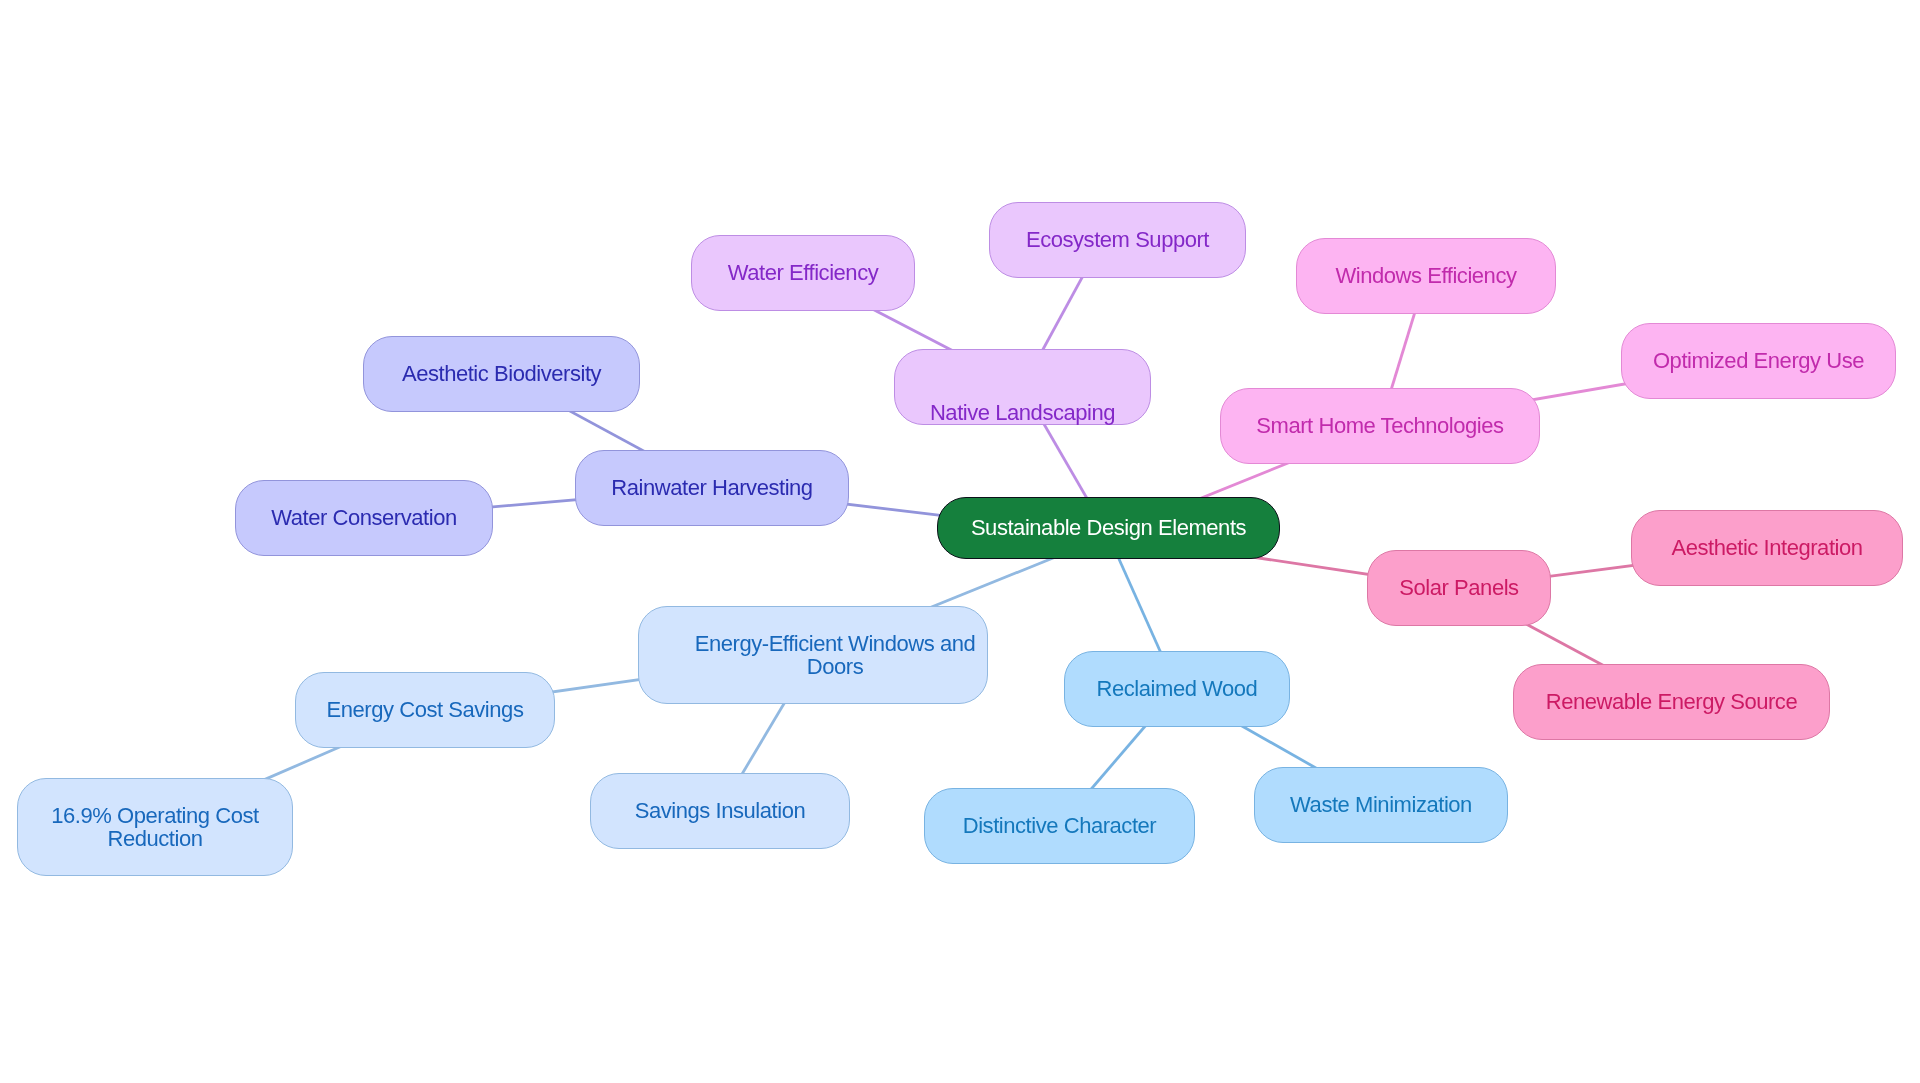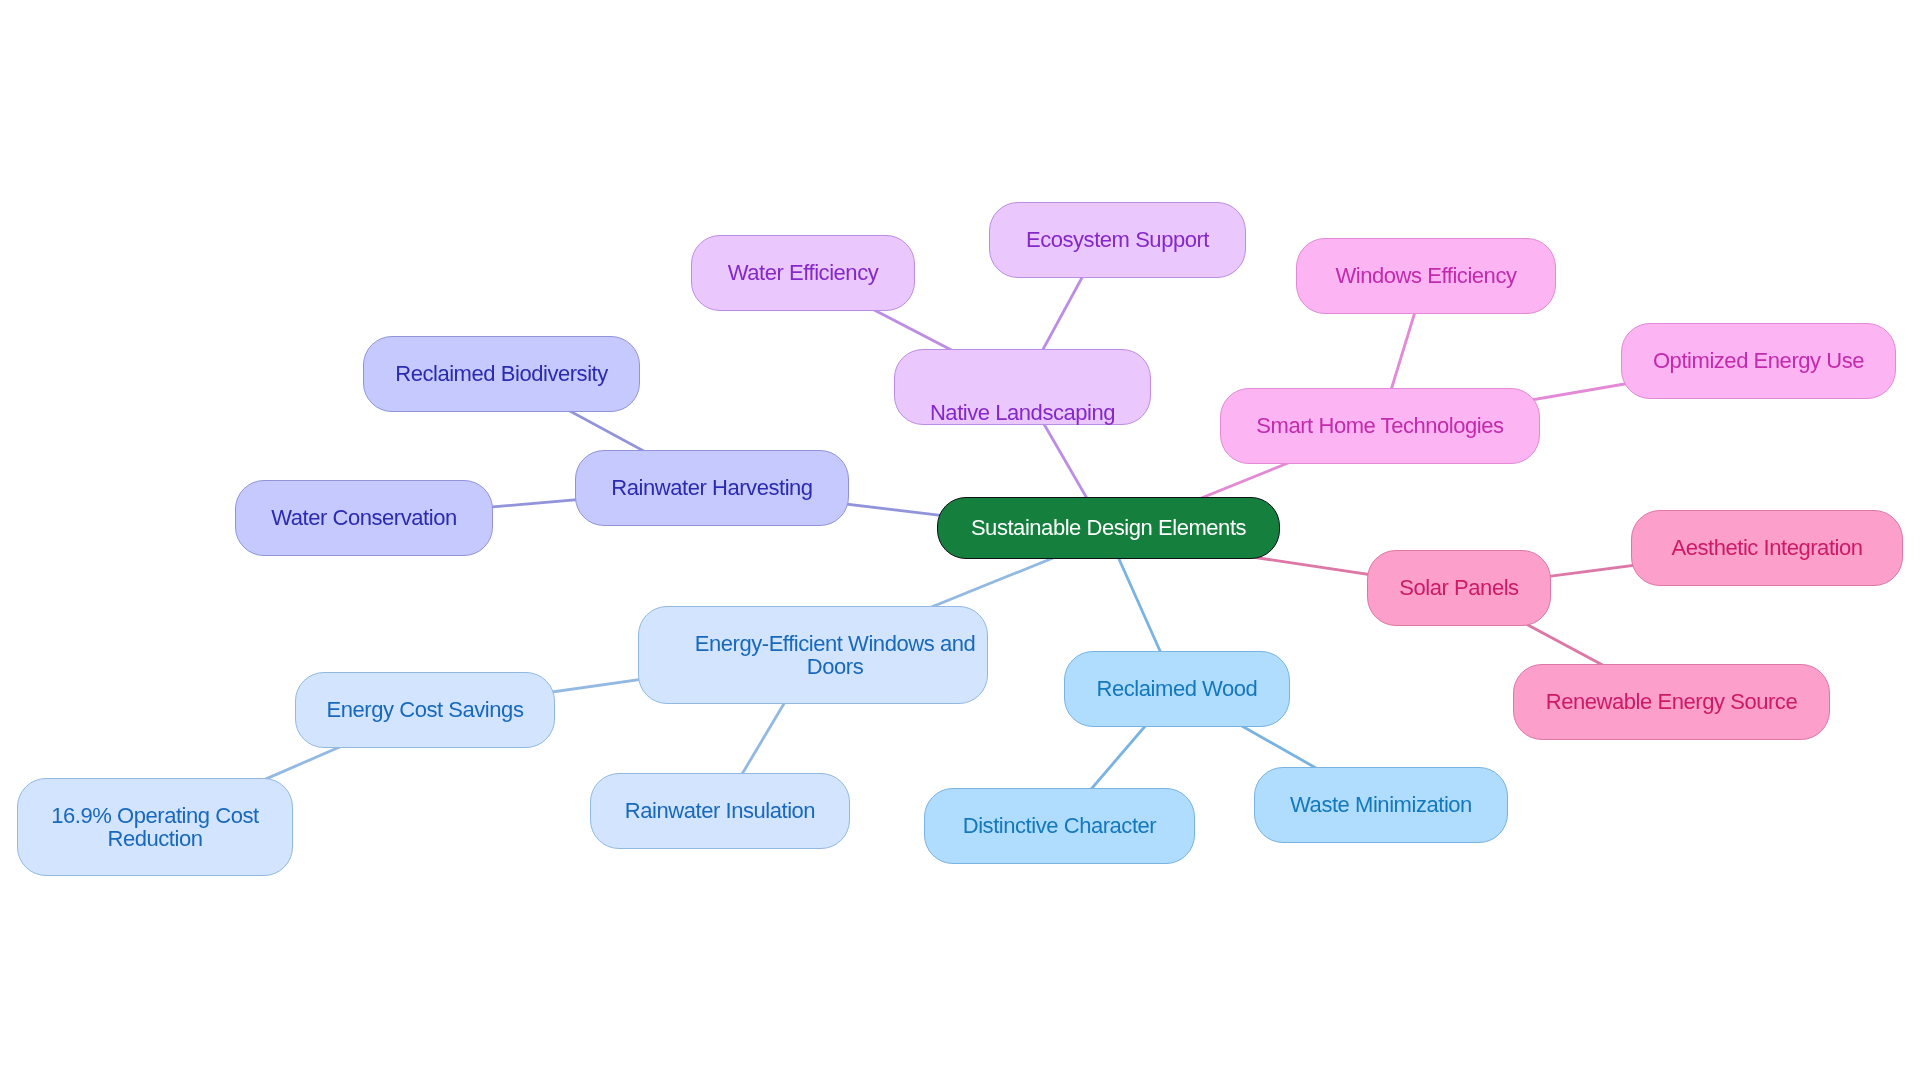--- a/index.html
+++ b/index.html
@@ -47,33 +47,33 @@
       <line x1="813.00" y1="655.00" x2="425.00" y2="710.00" stroke="#92B9E1" stroke-width="2.8" stroke-linecap="butt"></line>
       <line x1="425.00" y1="710.00" x2="155.00" y2="827.00" stroke="#92B9E1" stroke-width="2.8" stroke-linecap="butt"></line>
       <line x1="813.00" y1="655.00" x2="720.00" y2="811.00" stroke="#92B9E1" stroke-width="2.8" stroke-linecap="butt"></line>
       <line x1="1108.50" y1="535.50" x2="1177.00" y2="689.00" stroke="#78B3E2" stroke-width="2.8" stroke-linecap="butt"></line>
       <line x1="1177.00" y1="689.00" x2="1059.50" y2="826.00" stroke="#78B3E2" stroke-width="2.8" stroke-linecap="butt"></line>
       <line x1="1177.00" y1="689.00" x2="1381.00" y2="805.00" stroke="#78B3E2" stroke-width="2.8" stroke-linecap="butt"></line>
     </svg>
 
 <div class="node node-root" style="left: 937px; top: 497px; width: 343px; height: 62px; background: #15803d; color: rgb(255, 255, 255); border-color: rgb(11, 17, 25);"><span>Sustainable Design Elements</span></div>
     <div class="node node-lbl" style="left: 575px; top: 450px; width: 274px; height: 76px; background: rgb(198, 201, 253); color: rgb(43, 43, 176); border-color: rgb(146, 148, 219);"><span>Rainwater Harvesting</span></div>
-    <div class="node node-lbl" style="left: 363px; top: 336px; width: 277px; height: 76px; background: rgb(198, 201, 253); color: rgb(43, 43, 176); border-color: rgb(146, 148, 219);"><span>Reclaimed Biodiversity</span></div>
+    <div class="node node-lbl" style="left: 363px; top: 336px; width: 277px; height: 76px; background: rgb(198, 201, 253); color: rgb(43, 43, 176); border-color: rgb(146, 148, 219);"><span>Aesthetic Biodiversity</span></div>
     <div class="node node-lbl" style="left: 235px; top: 480px; width: 258px; height: 76px; background: rgb(198, 201, 253); color: rgb(43, 43, 176); border-color: rgb(146, 148, 219);"><span>Water Conservation</span></div>
     <div class="node node-lbl" style="left: 894px; top: 349px; width: 257px; height: 76px; background: rgb(234, 199, 253); color: rgb(132, 40, 200); border-color: rgb(189, 141, 228); align-items: flex-end;"><span>Native Landscaping</span></div>
     <div class="node node-lbl" style="left: 691px; top: 235px; width: 224px; height: 76px; background: rgb(234, 199, 253); color: rgb(132, 40, 200); border-color: rgb(189, 141, 228);"><span>Water Efficiency</span></div>
     <div class="node node-lbl" style="left: 974px; top: 202px; width: 257px; height: 76px; background: rgb(234, 199, 253); color: rgb(132, 40, 200); border-color: rgb(189, 141, 228); margin-left: 15px;"><span>Ecosystem Support</span></div>
     <div class="node node-lbl" style="left: 1220px; top: 388px; width: 320px; height: 76px; background: rgb(253, 180, 242); color: rgb(193, 43, 172); border-color: rgb(227, 137, 213);"><span>Smart Home Technologies</span></div>
     <div class="node node-lbl" style="left: 1296px; top: 238px; width: 260px; height: 76px; background: rgb(253, 180, 242); color: rgb(193, 43, 172); border-color: rgb(227, 137, 213);"><span>Windows Efficiency</span></div>
     <div class="node node-lbl" style="left: 1621px; top: 323px; width: 275px; height: 76px; background: rgb(253, 180, 242); color: rgb(193, 43, 172); border-color: rgb(227, 137, 213);"><span>Optimized Energy Use</span></div>
     <div class="node node-lbl" style="left: 1367px; top: 550px; width: 184px; height: 76px; background: rgb(252, 159, 203); color: rgb(204, 26, 100); border-color: rgb(221, 119, 165);"><span>Solar Panels</span></div>
     <div class="node node-lbl" style="left: 1631px; top: 510px; width: 272px; height: 76px; background: rgb(252, 159, 203); color: rgb(204, 26, 100); border-color: rgb(221, 119, 165);"><span>Aesthetic Integration</span></div>
     <div class="node node-lbl" style="left: 1513px; top: 664px; width: 317px; height: 76px; background: rgb(252, 159, 203); color: rgb(204, 26, 100); border-color: rgb(221, 119, 165);"><span>Renewable Energy Source</span></div>
     <div class="node node-lbl" style="left: 638px; top: 606px; width: 350px; height: 98px; background: rgb(210, 228, 254); color: rgb(24, 104, 188); border-color: rgb(146, 185, 225); padding-left: 44px;"><span>Energy-Efficient Windows and
 Doors</span></div>
     <div class="node node-lbl" style="left: 295px; top: 672px; width: 260px; height: 76px; background: rgb(210, 228, 254); color: rgb(24, 104, 188); border-color: rgb(146, 185, 225);"><span>Energy Cost Savings</span></div>
     <div class="node node-lbl" style="left: 17px; top: 778px; width: 276px; height: 98px; background: rgb(210, 228, 254); color: rgb(24, 104, 188); border-color: rgb(146, 185, 225);"><span>16.9% Operating Cost
 Reduction</span></div>
-    <div class="node node-lbl" style="left: 590px; top: 773px; width: 260px; height: 76px; background: rgb(210, 228, 254); color: rgb(24, 104, 188); border-color: rgb(146, 185, 225);"><span>Rainwater Insulation</span></div>
+    <div class="node node-lbl" style="left: 590px; top: 773px; width: 260px; height: 76px; background: rgb(210, 228, 254); color: rgb(24, 104, 188); border-color: rgb(146, 185, 225);"><span>Savings Insulation</span></div>
     <div class="node node-lbl" style="left: 1064px; top: 651px; width: 226px; height: 76px; background: rgb(176, 220, 254); color: rgb(20, 120, 188); border-color: rgb(120, 179, 226);"><span>Reclaimed Wood</span></div>
     <div class="node node-lbl" style="left: 924px; top: 788px; width: 271px; height: 76px; background: rgb(176, 220, 254); color: rgb(20, 120, 188); border-color: rgb(120, 179, 226);"><span>Distinctive Character</span></div>
     <div class="node node-lbl" style="left: 1254px; top: 767px; width: 254px; height: 76px; background: rgb(176, 220, 254); color: rgb(20, 120, 188); border-color: rgb(120, 179, 226);"><span>Waste Minimization</span></div>
   </div>
 
 </body></html>

